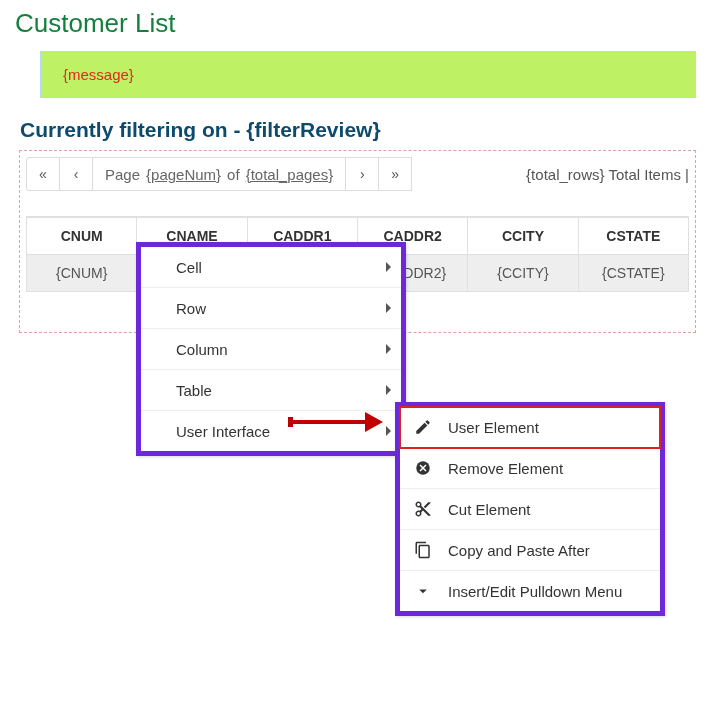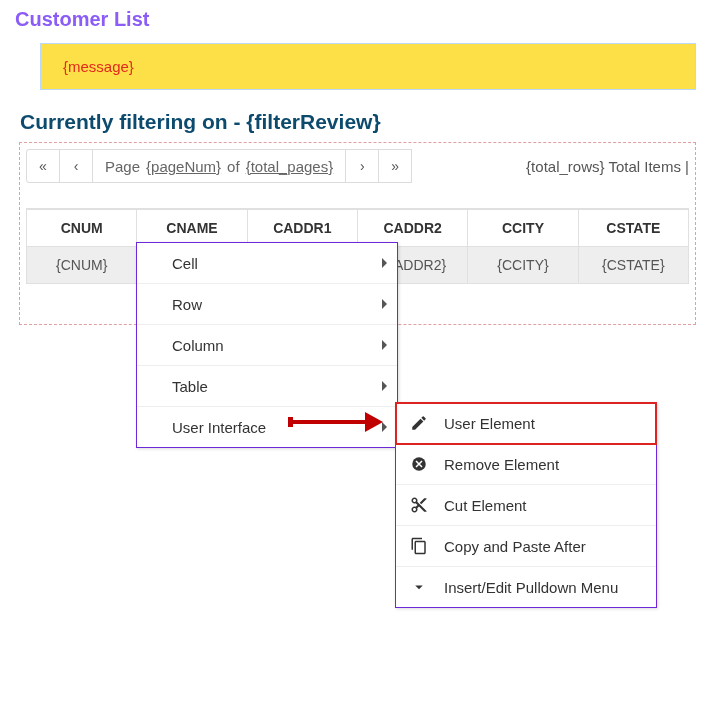--- a/index.html
+++ b/index.html
@@ -11,29 +11,29 @@
     font-size: 14px;
   }
   .wrap {
     width: 711px;
     height: 711px;
     position: relative;
     padding: 0 15px;
     box-sizing: border-box;
   }
   h2.page-title {
-    font-size: 20px;
-    font-weight: 700;
+    font-size: 26px;
+    font-weight: 400;
     margin: 8px 0 12px 0;
-    color: #8b5cf6;
+    color: #15803d;
   }
   .message-box {
     margin-left: 25px;
     border: 1px solid #b8daf8;
-    background: #fde047;
+    background: #bef264;
     padding: 14px 22px;
     color: #e2291e;
     font-size: 15px;
   }
   .filter-label {
     margin: 20px 0 8px 5px;
     color: #0c4a6e;
     font-weight: bold;
     font-size: 21px;
   }
@@ -112,21 +112,21 @@
     color: #555;
     white-space: nowrap;
     overflow: hidden;
   }
   table.data td:first-child { border-left: 1px solid #e0e0e0; }
 
   
   .menu {
     position: absolute;
     background: #fff;
-    border: 1px solid #6d28d9;
+    border: 5px solid #6d28d9;
     box-shadow: 1px 1px 3px rgba(0,0,0,0.15);
   }
   .menu1 { width: 260px; left: 136px; top: 234px; }
   .menu .item {
     height: 40px;
     display: flex;
     align-items: center;
     padding: 0 12px 0 12px;
     border-bottom: 1px solid #eee;
     font-size: 15px;

